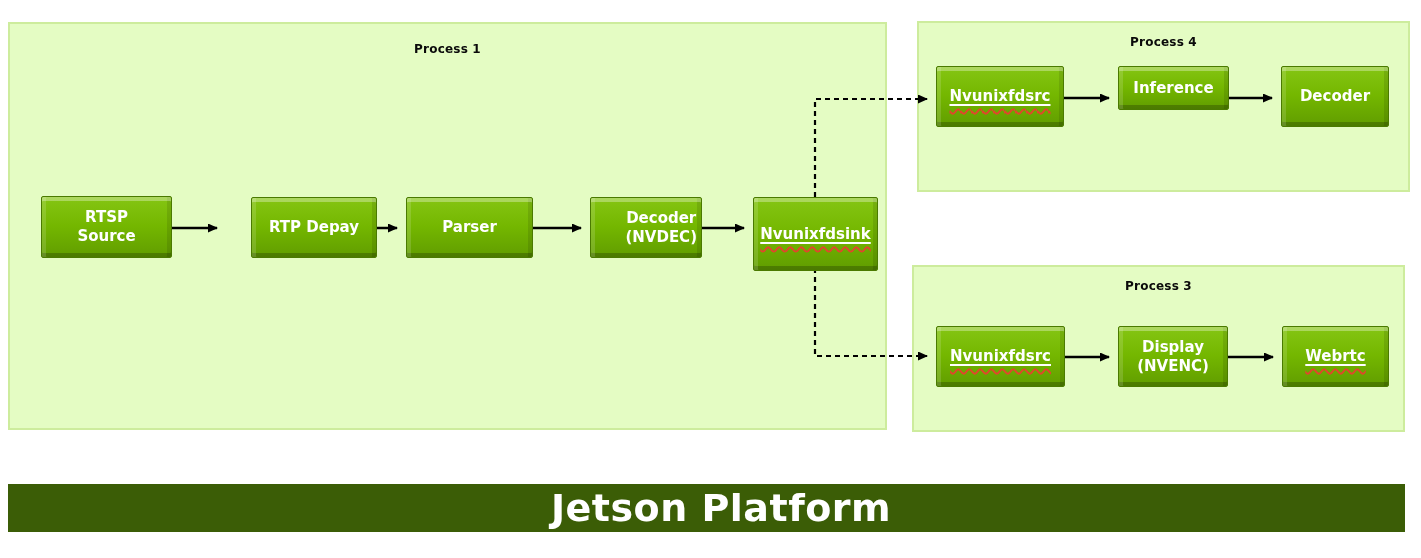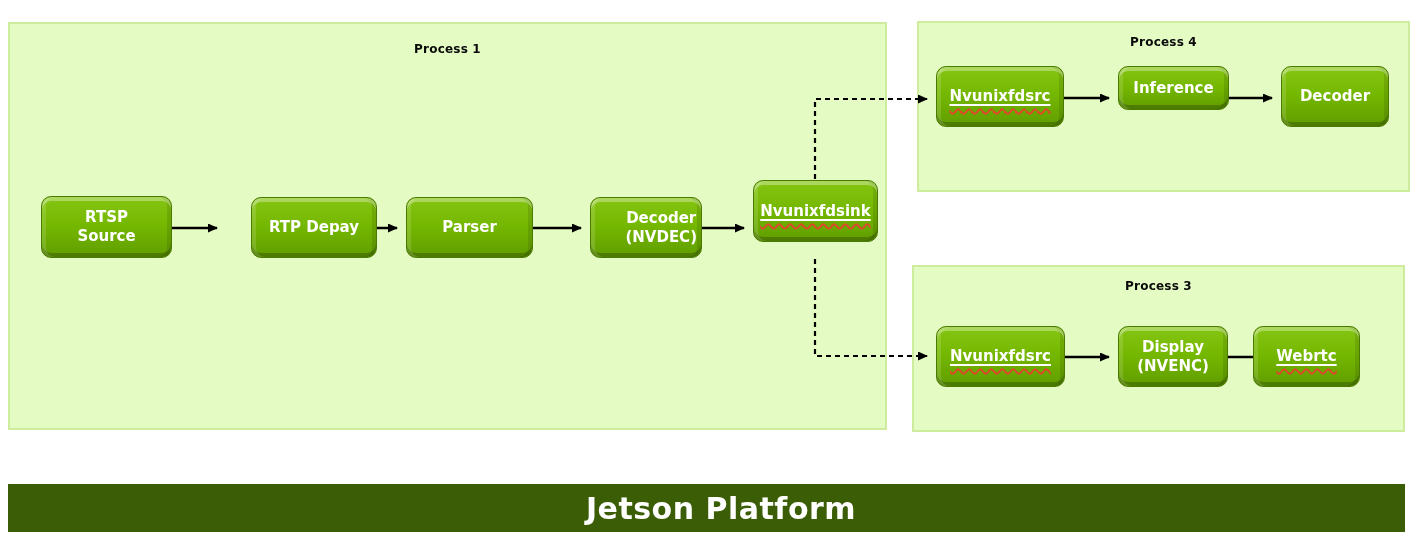--- a/index.html
+++ b/index.html
@@ -44,21 +44,21 @@
   .node {
     position: absolute;
     z-index: 4;
     box-sizing: border-box;
     display: flex;
     align-items: center;
     justify-content: center;
     text-align: center;
     background: linear-gradient(180deg, #85c513 0%, #74b700 48%, #619d00 100%);
     border: 1px solid #4a7a00;
-    border-radius: 10px;
+    border-radius: 2px;
     box-shadow:
       inset 0 4px 0 rgba(255,255,255,0.32),
       inset 4px 0 0 rgba(255,255,255,0.14),
       inset -4px 0 0 rgba(0,0,0,0.10),
       inset 0 -4px 0 rgba(0,0,0,0.22);
     color: #ffffff;
     font-size: 15px;
     font-weight: bold;
   }
   .node .lbl {
@@ -85,21 +85,21 @@
     left: 8px; top: 484px;
     width: 1397px; height: 48px;
     background: #3b5d06;
     z-index: 1;
     display: flex;
     align-items: center;
     justify-content: center;
   }
   .banner .banner-label {
     color: #ffffff;
-    font-size: 30px;
+    font-size: 38px;
     font-weight: 600;
     letter-spacing: .5px;
     margin-left: 29px;
   }
 </style>
 </head>
 <body>
 
 <div class="canvas">
 
@@ -140,42 +140,42 @@
   <div class="node" style="left:226px; top:197px; width:126px; height:61px;margin-left:25px;">
     <span class="lbl">RTP Depay</span>
   </div>
   <div class="node" style="left:406px; top:197px; width:127px; height:61px;">
     <span class="lbl">Parser</span>
   </div>
   <div class="node" style="left:590px; top:197px; width:112px; height:61px;justify-content:flex-end;">
     <span class="lbl">Decoder
 (NVDEC)</span>
   </div>
-  <div class="node" style="left:753px; top:180px; width:125px; height:62px;">
+  <div class="node" style="left:753px; top:197px; width:125px; height:74px;">
     <span class="sq"><span class="lbl">Nvunixfdsink</span></span>
   </div>
 
   <div class="node" style="left:936px; top:66px; width:128px; height:61px;">
     <span class="sq"><span class="lbl">Nvunixfdsrc</span></span>
   </div>
   <div class="node" style="left:1118px; top:66px; width:111px; height:44px;">
     <span class="lbl">Inference</span>
   </div>
   <div class="node" style="left:1281px; top:66px; width:108px; height:61px;">
     <span class="lbl">Decoder</span>
   </div>
 
   <div class="node" style="left:936px; top:326px; width:129px; height:61px;">
     <span class="sq"><span class="lbl">Nvunixfdsrc</span></span>
   </div>
   <div class="node" style="left:1118px; top:326px; width:110px; height:61px;">
     <span class="lbl">Display
 (NVENC)</span>
   </div>
-  <div class="node" style="left:1253px; top:326px; width:107px; height:61px;">
+  <div class="node" style="left:1282px; top:326px; width:107px; height:61px;">
     <span class="sq"><span class="lbl">Webrtc</span></span>
   </div>
 
   <div class="banner">
     <span class="banner-label">Jetson Platform</span>
   </div>
 
 </div>
 
 </body></html>

